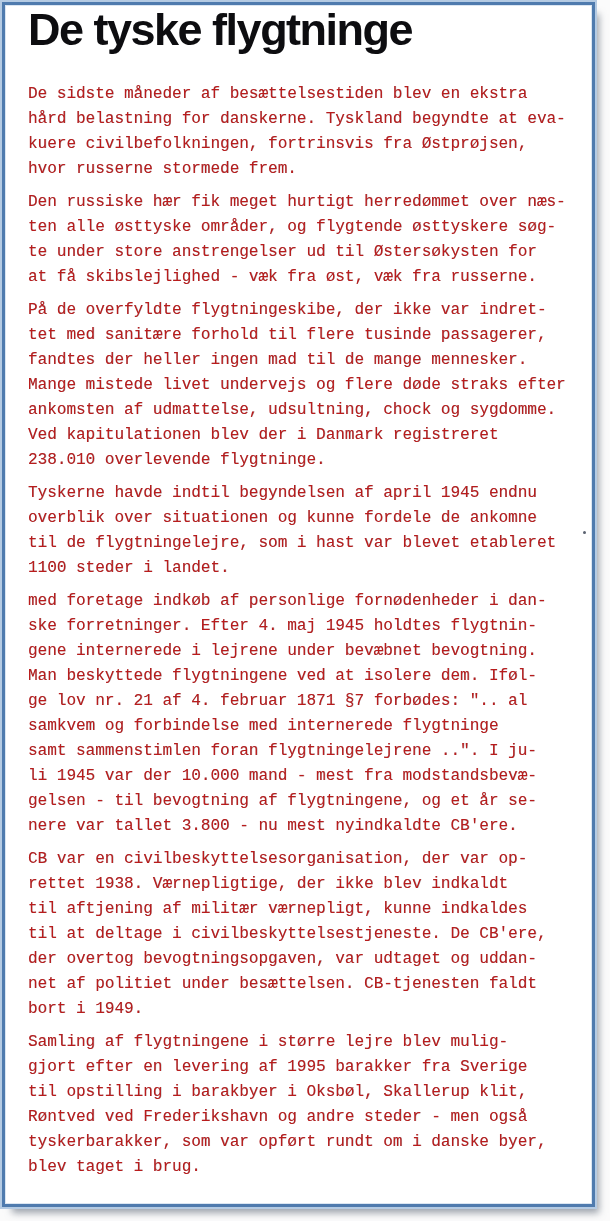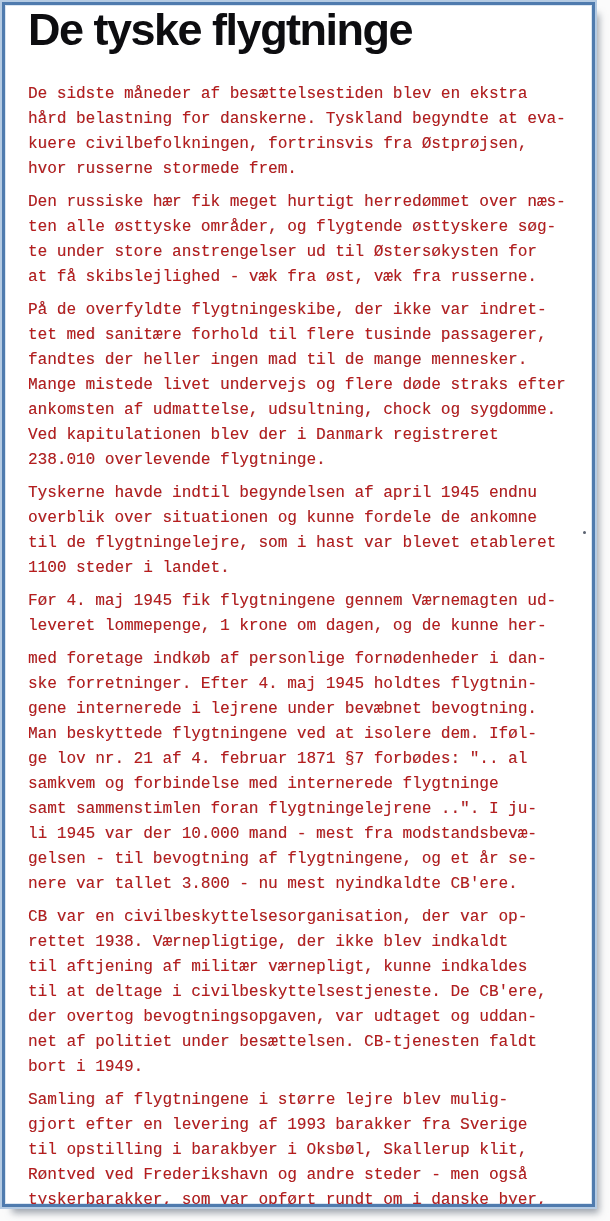--- a/index.html
+++ b/index.html
@@ -85,41 +85,39 @@
 tet med sanitære forhold til flere tusinde passagerer,
 fandtes der heller ingen mad til de mange mennesker.
 Mange mistede livet undervejs og flere døde straks efter
 ankomsten af udmattelse, udsultning, chock og sygdomme.
 Ved kapitulationen blev der i Danmark registreret
 238.010 overlevende flygtninge.</p>
       <p>Tyskerne havde indtil begyndelsen af april 1945 endnu
 overblik over situationen og kunne fordele de ankomne
 til de flygtningelejre, som i hast var blevet etableret
 1100 steder i landet.</p>
-      <p>Før 4. maj 1945 fik flygtningene gennem Værnemagten ud-
-leveret lommepenge, 1 krone om dagen, og de kunne her-</p>
       <p>med foretage indkøb af personlige fornødenheder i dan-
 ske forretninger. Efter 4. maj 1945 holdtes flygtnin-
 gene internerede i lejrene under bevæbnet bevogtning.
 Man beskyttede flygtningene ved at isolere dem. Iføl-
 ge lov nr. 21 af 4. februar 1871 §7 forbødes: ".. al
 samkvem og forbindelse med internerede flygtninge
 samt sammenstimlen foran flygtningelejrene ..". I ju-
 li 1945 var der 10.000 mand - mest fra modstandsbevæ-
 gelsen - til bevogtning af flygtningene, og et år se-
 nere var tallet 3.800 - nu mest nyindkaldte CB'ere.</p>
       <p>CB var en civilbeskyttelsesorganisation, der var op-
 rettet 1938. Værnepligtige, der ikke blev indkaldt
 til aftjening af militær værnepligt, kunne indkaldes
 til at deltage i civilbeskyttelsestjeneste. De CB'ere,
 der overtog bevogtningsopgaven, var udtaget og uddan-
 net af politiet under besættelsen. CB-tjenesten faldt
 bort i 1949.</p>
       <p>Samling af flygtningene i større lejre blev mulig-
-gjort efter en levering af 1993 barakker fra Sverige
+gjort efter en levering af 1995 barakker fra Sverige
 til opstilling i barakbyer i Oksbøl, Skallerup klit,
 Røntved ved Frederikshavn og andre steder - men også
 tyskerbarakker, som var opført rundt om i danske byer,
 blev taget i brug.</p>
     </div>
 
     <span class="speck"></span>
   </div>
 </div>
 

